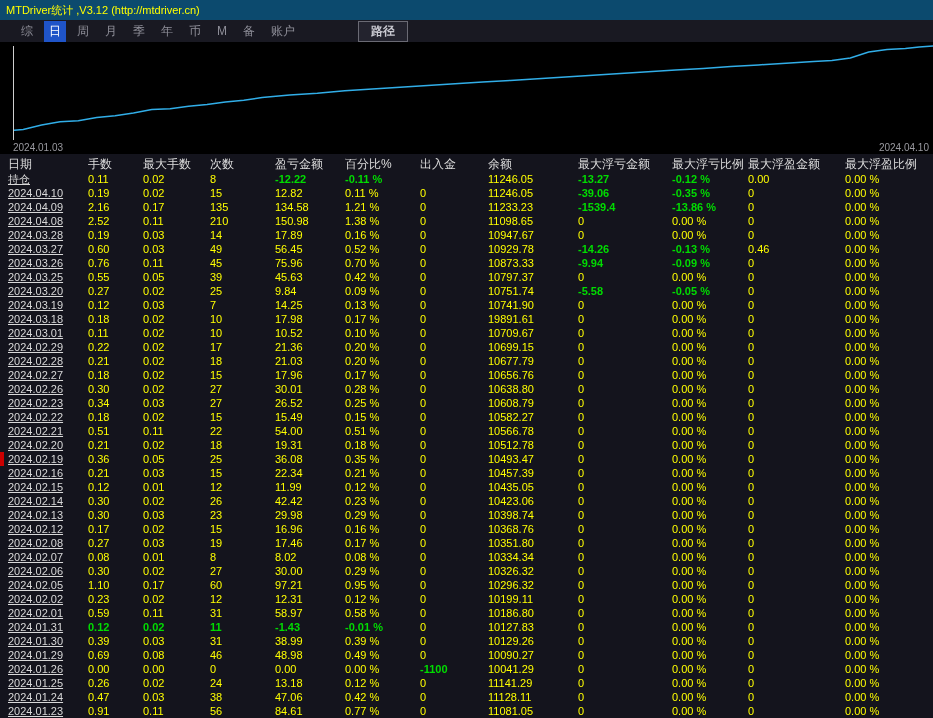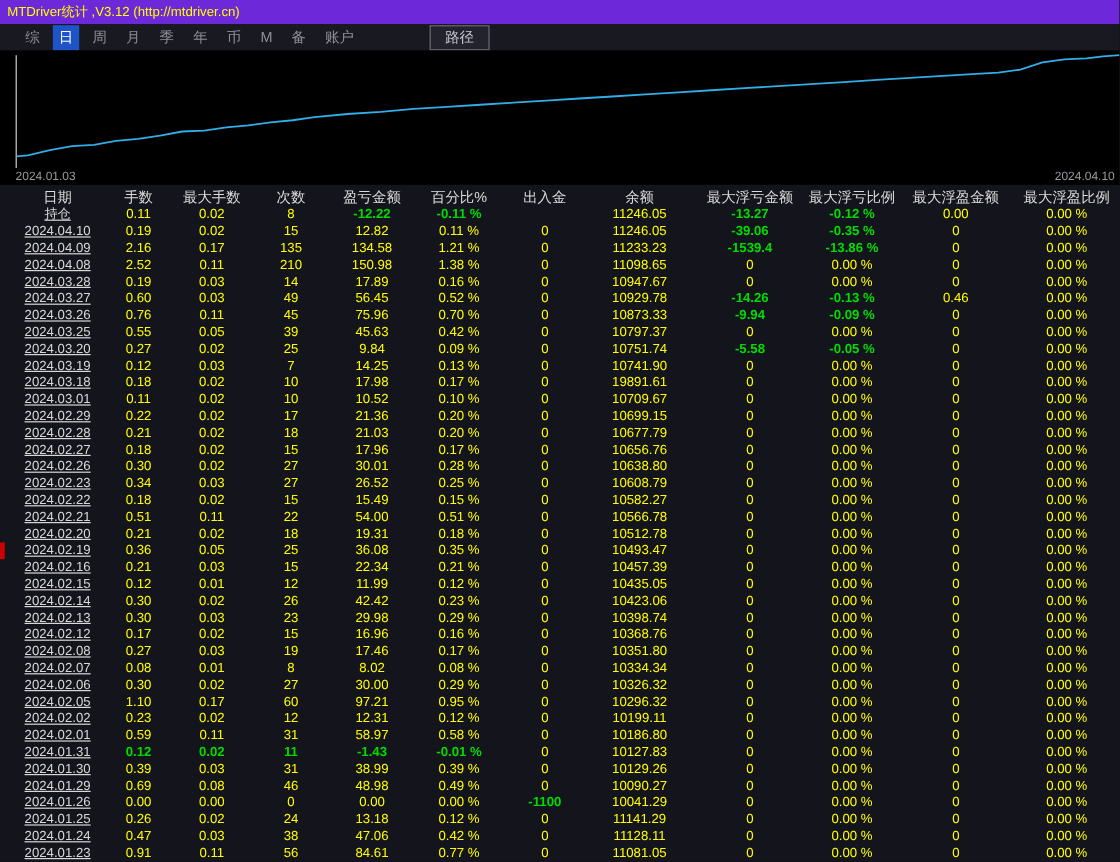--- a/index.html
+++ b/index.html
@@ -4,21 +4,21 @@
 <style>
   * { box-sizing: border-box; margin: 0; padding: 0; }
   html,body { width: 933px; height: 718px; overflow: hidden; }
   body {
     background: #14141d;
     font-family: "Liberation Sans", "DejaVu Sans", sans-serif;
     position: relative;
   }
   .titlebar {
     height: 20px;
-    background: #6d28d9;
+    background: #0c4a6e;
     color: #ffff00;
     font-size: 11px;
     line-height: 20px;
     padding-left: 6px;
     white-space: nowrap;
   }
   .menubar {
     height: 22px;
     background: #191922;
     display: flex;
@@ -30,20 +30,21 @@
   .menu-item { padding: 2px 5px; margin-right: 6px; cursor: default; }
   .menu-item.active { background: #1f54c8; color: #ffffff; }
   .path-btn {
     margin-left: 52px;
     border: 1px solid #6a6a74;
     background: #23232e;
     color: #c8c8d0;
     font-size: 12px;
     padding: 1px 12px;
     cursor: default;
+    font-weight: bold;
   }
   .chart {
     position: absolute;
     top: 42px; left: 0;
     width: 933px; height: 112px;
     background: #000000;
   }
   .y-axis {
     position: absolute;
     left: 13px; top: 4px;
@@ -60,21 +61,20 @@
     bottom: 1px;
     color: #9a9aa0;
     font-size: 10px;
   }
   .chart-label-left { left: 13px; }
   .chart-label-right { right: 4px; }
   .table {
     position: absolute;
     top: 156px; left: 0; right: 0; bottom: 0;
     font-size: 11px;
-    text-align: center;
   }
   .row {
     display: grid;
     grid-template-columns: 80px 55px 67px 65px 70px 75px 68px 90px 94px 76px 97px 1fr;
     height: 14px;
     line-height: 14px;
     padding-left: 8px;
     white-space: nowrap;
   }
   .header-row {

